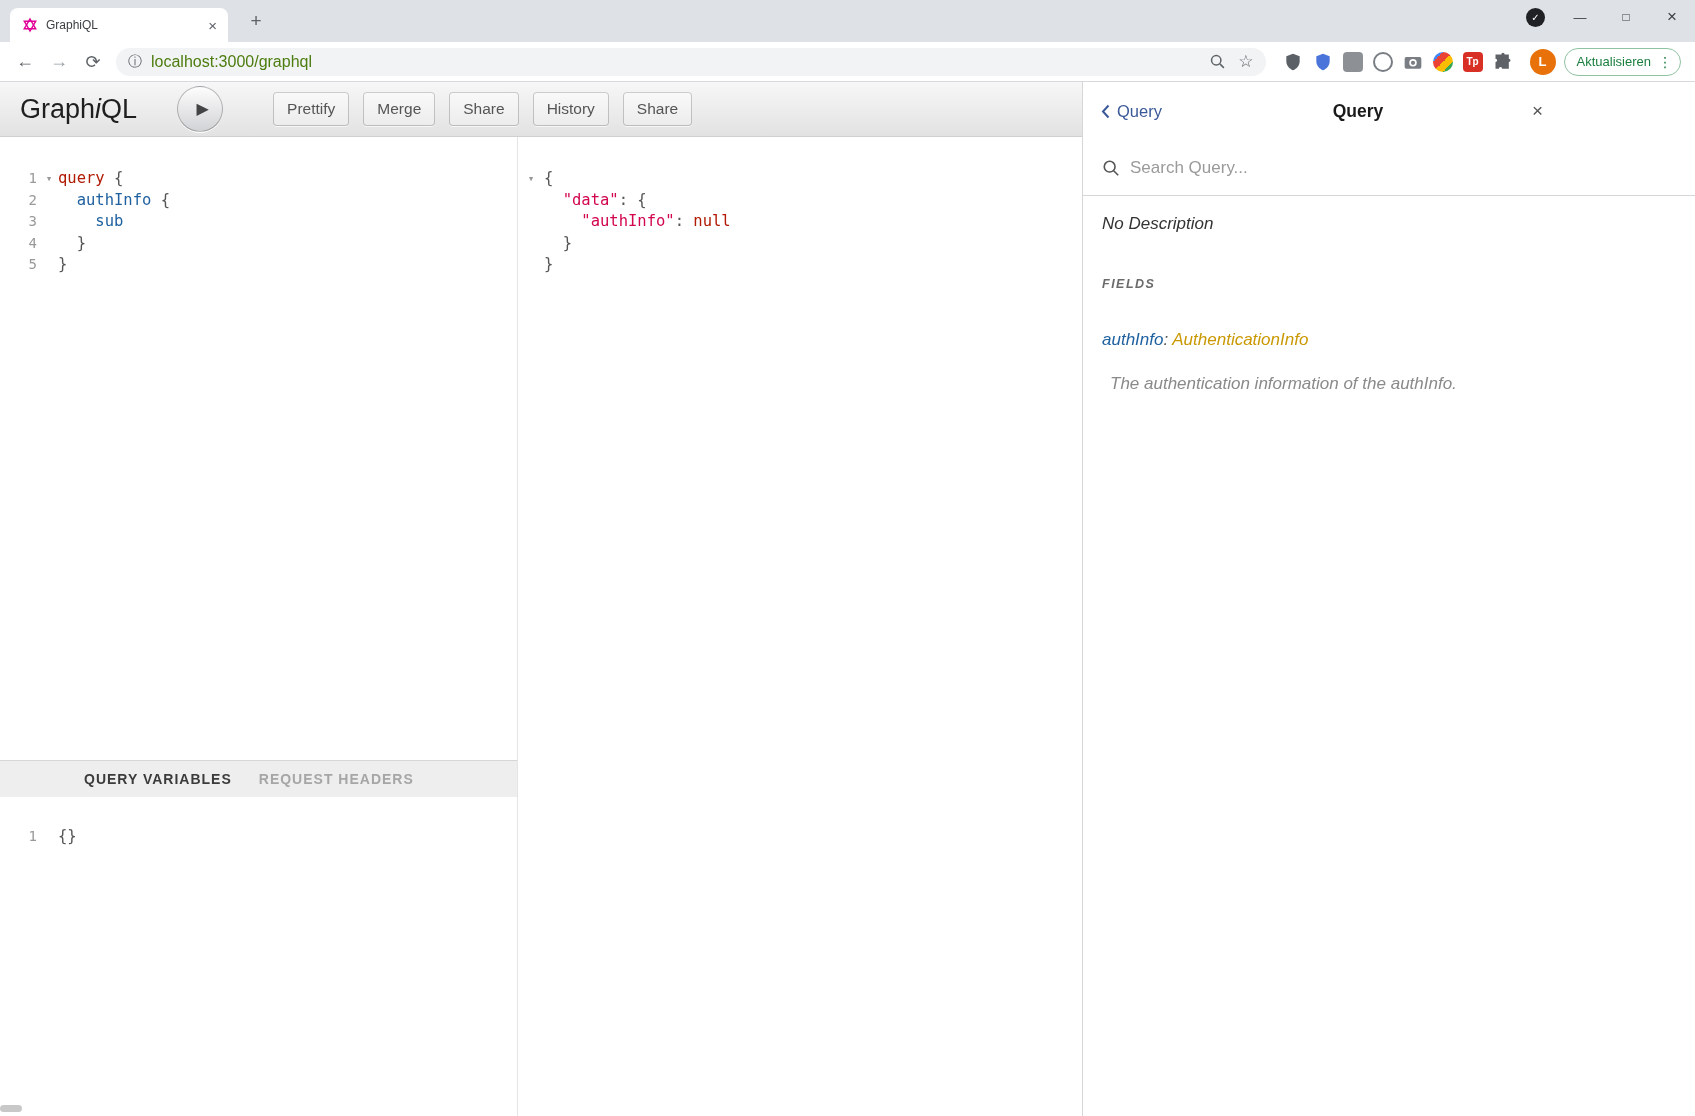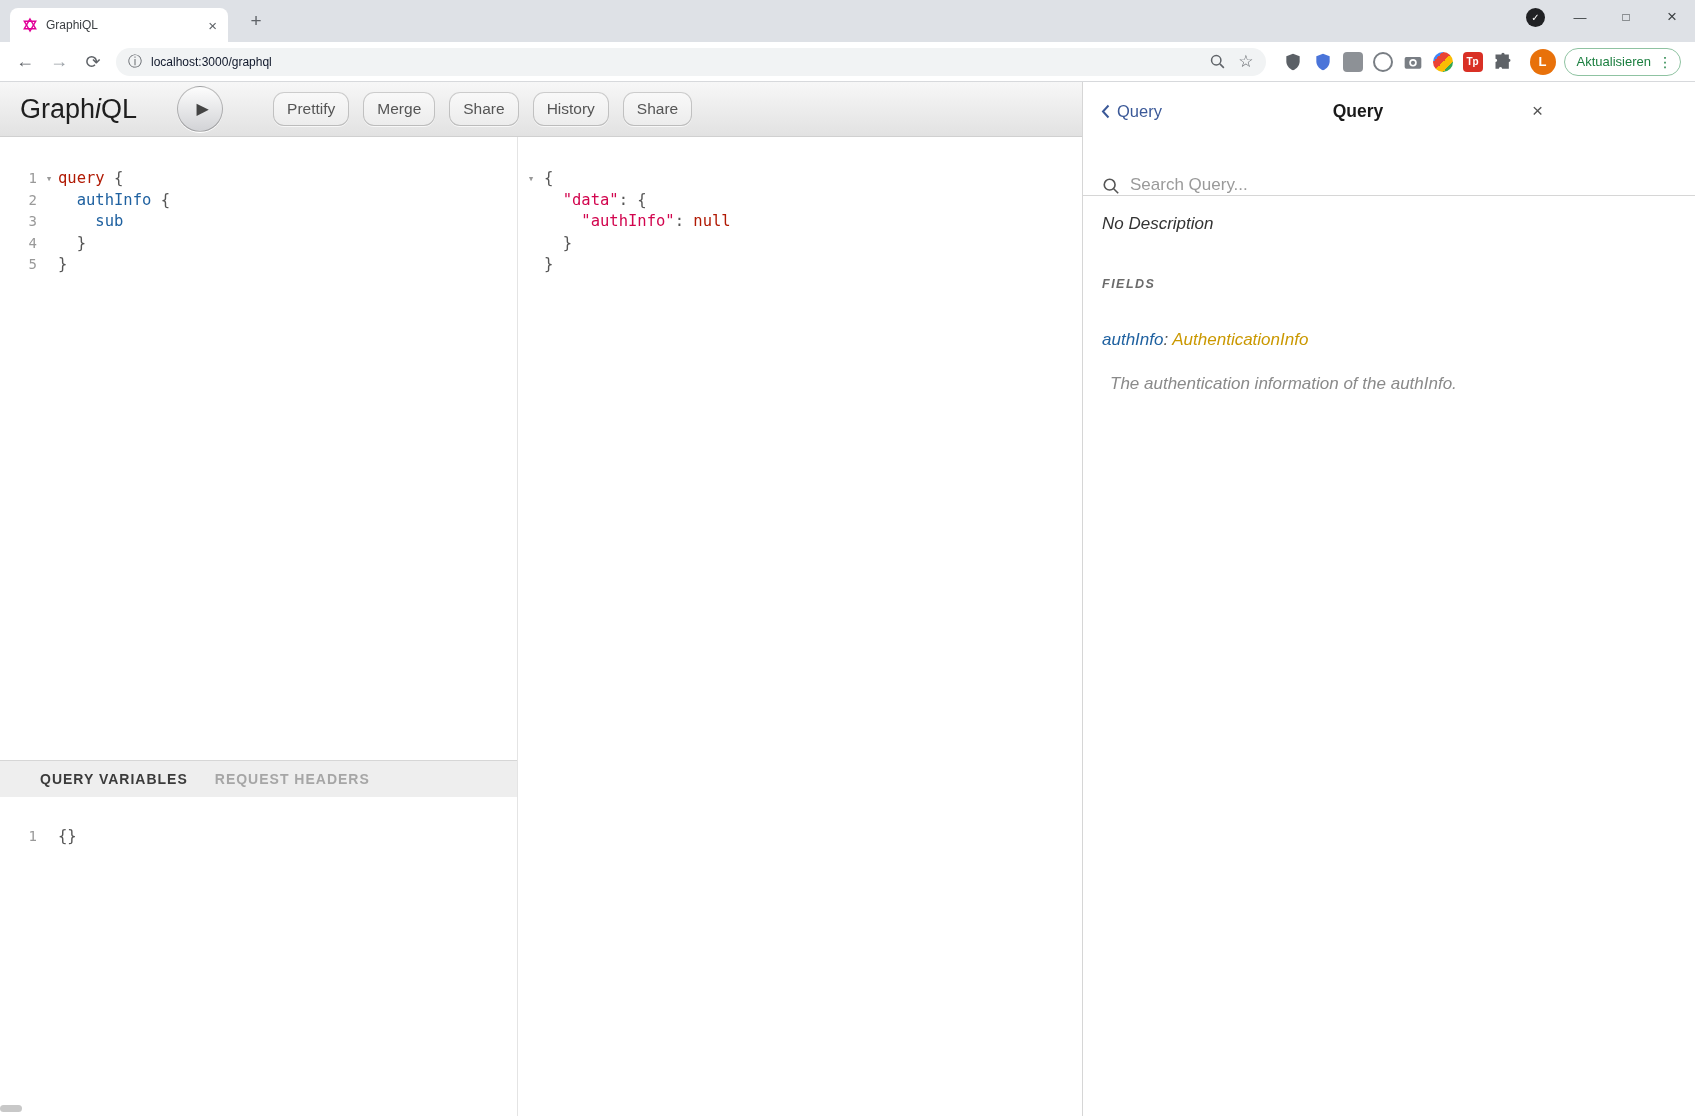--- a/index.html
+++ b/index.html
@@ -27,21 +27,21 @@
   .win-close { font-size: 17px; }
 
   .toolbar { height: 40px; background: #fff; border-bottom: 1px solid #d7d9dc;
              display: flex; align-items: center; padding: 0 8px; }
   .nav-btn { width: 30px; height: 30px; display: flex; align-items: center; justify-content: center;
              font-size: 18px; color: #5f6368; margin: 0 2px; cursor: pointer; }
   .nav-btn.disabled { color: #9aa0a6; }
   .omnibox { flex: 1; height: 28px; background: #f1f3f4; border-radius: 14px; margin: 0 8px 0 6px;
              display: flex; align-items: center; padding: 0 12px; min-width: 0; }
   .info-icon { font-size: 14px; color: #5f6368; margin-right: 9px; cursor: pointer; }
-  .url-text { flex: 1; font-size: 12px; color: #0f172a; white-space: nowrap; overflow: hidden; }
+  .url-text { flex: 1; font-size: 16px; color: #4d7c0f; white-space: nowrap; overflow: hidden; }
   .omni-icon { margin-left: 12px; cursor: pointer; display: flex; align-items: center; }
   .star-icon { font-size: 17px; color: #5f6368; }
   .ext-row { display: flex; align-items: center; margin: 0 4px; }
   .ext { width: 28px; height: 28px; display: flex; align-items: center; justify-content: center;
          margin: 0 1px; cursor: pointer; }
   .ext-shape { width: 20px; height: 20px; }
   .ext-sq { border-radius: 4px; display: flex; align-items: center; justify-content: center; }
   .ext-circle { border-radius: 50%; }
   .tp-label { color: #fff; font-size: 10px; font-weight: bold; }
   .avatar { width: 26px; height: 26px; border-radius: 50%; background: #e8710a; color: #fff;
@@ -59,21 +59,21 @@
   
   .gql-topbar { height: 55px; flex: none; background: linear-gradient(#f7f7f7, #e2e2e2);
                 border-bottom: 1px solid #d0d0d0; display: flex; align-items: center; padding-left: 20px; }
   .gql-logo { font-size: 27px; color: #1f1f1f; letter-spacing: 0; cursor: default; }
   .gql-logo em { font-style: italic; }
   .execute-btn { width: 46px; height: 46px; border-radius: 50%;
                  background: linear-gradient(#fdfdfd, #d2d3d6); border: 1px solid rgba(0,0,0,0.25);
                  box-shadow: 0 1px 0 #fff; display: flex; align-items: center; justify-content: center;
                  margin: 0 50px 0 40px; cursor: pointer; }
   .execute-btn .play { color: #444; font-size: 16px; padding-left: 5px; line-height: 1; }
-  .gql-btn { background: linear-gradient(#f9f9f9, #ececec); border: 0; border-radius: 11px;
+  .gql-btn { background: linear-gradient(#f9f9f9, #ececec); border: 0; border-radius: 4px;
              box-shadow: inset 0 0 0 1px rgba(0,0,0,0.20), 0 1px 0 rgba(255,255,255,0.7), inset 0 1px #fff;
              color: #555; font-size: 15.5px; padding: 8px 14px; margin-right: 14px; cursor: pointer;
              font-family: inherit; }
 
   
   .work { flex: 1; display: flex; min-height: 0; }
   .editor-col { width: 518px; flex: none; border-right: 1px solid #e4e4e4;
                 display: flex; flex-direction: column; background: #fff; }
   .query-editor { height: 623px; flex: none; padding-top: 31px; overflow: hidden; background: #fff;
                   font-size: 15.5px; line-height: 21.5px; }
@@ -81,21 +81,21 @@
   .ln { width: 40px; text-align: right; color: #999; font-size: 14px; flex: none; padding-right: 3px; }
   .fold-col { width: 18px; text-align: center; color: #999; font-size: 11px; flex: none; cursor: pointer; }
   .code { white-space: pre; }
   .code span { white-space: pre; }
   .t-kw  { color: #B11A04; }
   .t-prop{ color: #1F61A0; }
   .t-pn  { color: #555; }
   .t-key { color: #D2054E; }
 
   .vars-bar { height: 37px; flex: none; background: #eee; border-top: 1px solid #d6d6d6;
-              display: flex; align-items: center; padding-left: 40px; }
+              display: flex; align-items: center; padding-left: 84px; }
   .vars-tab { font-size: 14px; font-weight: bold; letter-spacing: 1px; margin-right: 27px;
               cursor: pointer; white-space: nowrap; }
   .vars-tab.active { color: #3b3b3b; }
   .vars-tab.inactive { color: #a6a6a6; }
   .vars-editor { flex: 1; padding-top: 29px; position: relative; background: #fff;
                  font-size: 15.5px; line-height: 21.5px; }
   .hscroll-thumb { position: absolute; left: 0; bottom: 4px; width: 22px; height: 7px;
                    background: #c8c8c8; border-radius: 4px; cursor: pointer; }
 
   .result-pane { flex: 1; background: #fff; padding-top: 31px; font-size: 15.5px; line-height: 21.5px; }
@@ -105,21 +105,21 @@
   .docs-col { width: 613px; flex: none; border-left: 1px solid #d6d6d6; background: #fff;
               display: flex; flex-direction: column; }
   .docs-header { height: 58px; flex: none; position: relative; display: flex; align-items: center; }
   .docs-back { display: flex; align-items: center; gap: 7px; margin-left: 18px; color: #3B5998;
                font-size: 16.5px; cursor: pointer; }
   .docs-title { position: absolute; left: 100px; width: 350px; text-align: center; font-weight: bold;
                 font-size: 17.5px; color: #1a1a1a; }
   .docs-close { position: absolute; right: 148px; top: 50%; transform: translateY(-50%);
                 font-size: 19px; color: #555; cursor: pointer; padding: 4px; }
   .docs-search { height: 56px; flex: none; border-bottom: 1px solid #d6d6d6; display: flex;
-                 align-items: flex-end; padding: 0 19px; gap: 10px; }
+                 align-items: center; padding: 0 19px; gap: 10px; }
   .docs-search input { border: none; outline: none; font-size: 17px; color: #333; flex: 1;
                        font-family: inherit; background: transparent; }
   .docs-search input::placeholder { color: #9a9a9a; }
   .docs-body { padding: 18px 19px; font-style: italic; }
   .no-desc { font-size: 17px; color: #333; }
   .fields-heading { margin-top: 43px; font-size: 12.5px; font-weight: bold; color: #6b6b6b;
                     letter-spacing: 1.5px; }
   .field-row { margin-top: 39px; font-size: 17px; }
   .field-name { color: #1F61A0; cursor: pointer; }
   .field-sep { color: #555; white-space: pre; }

